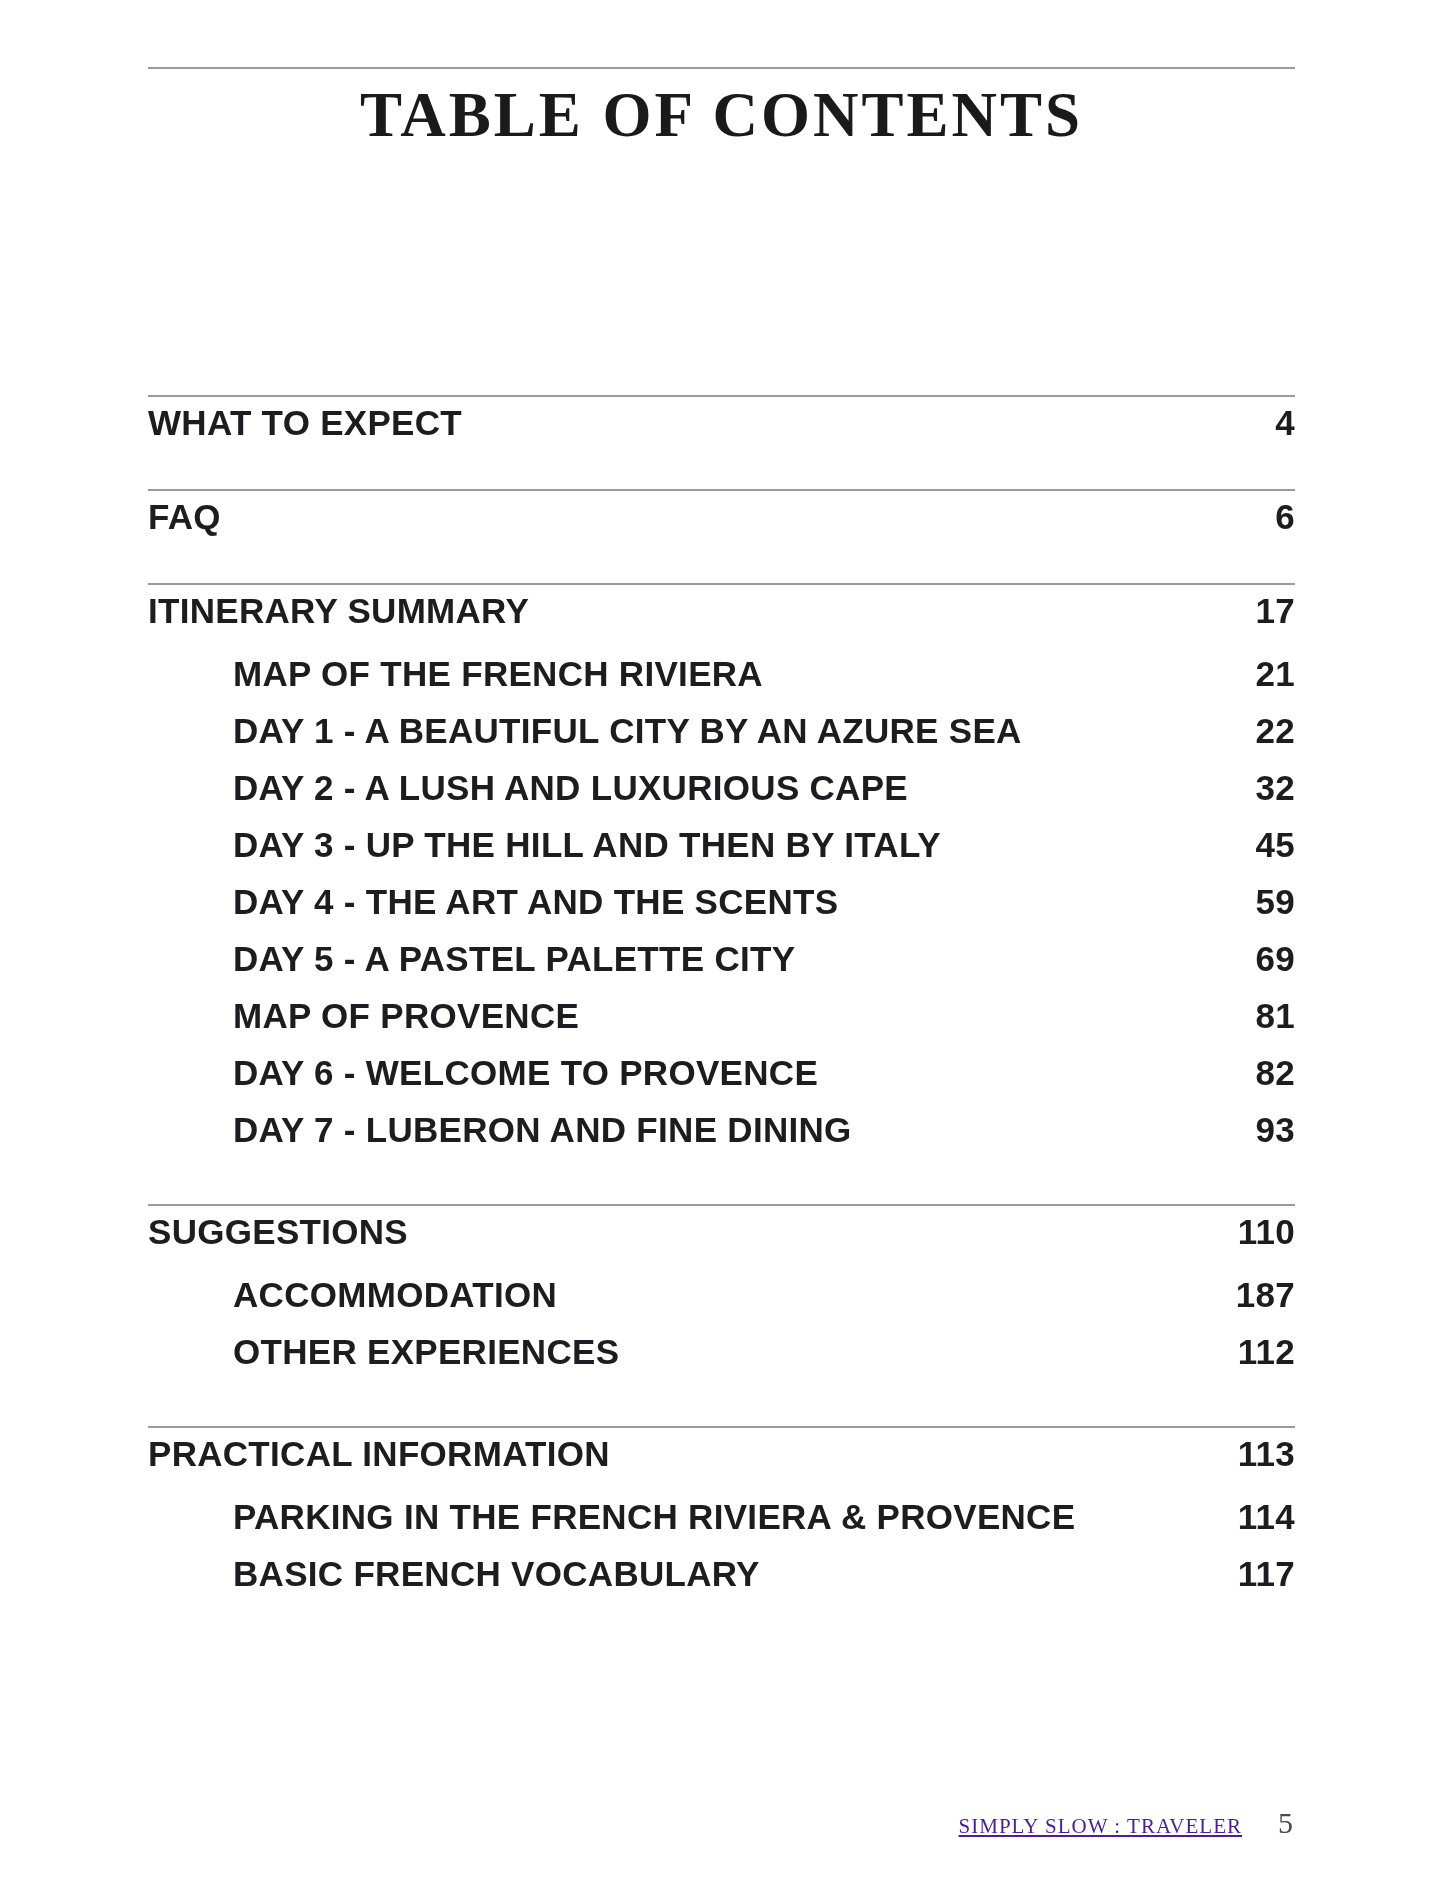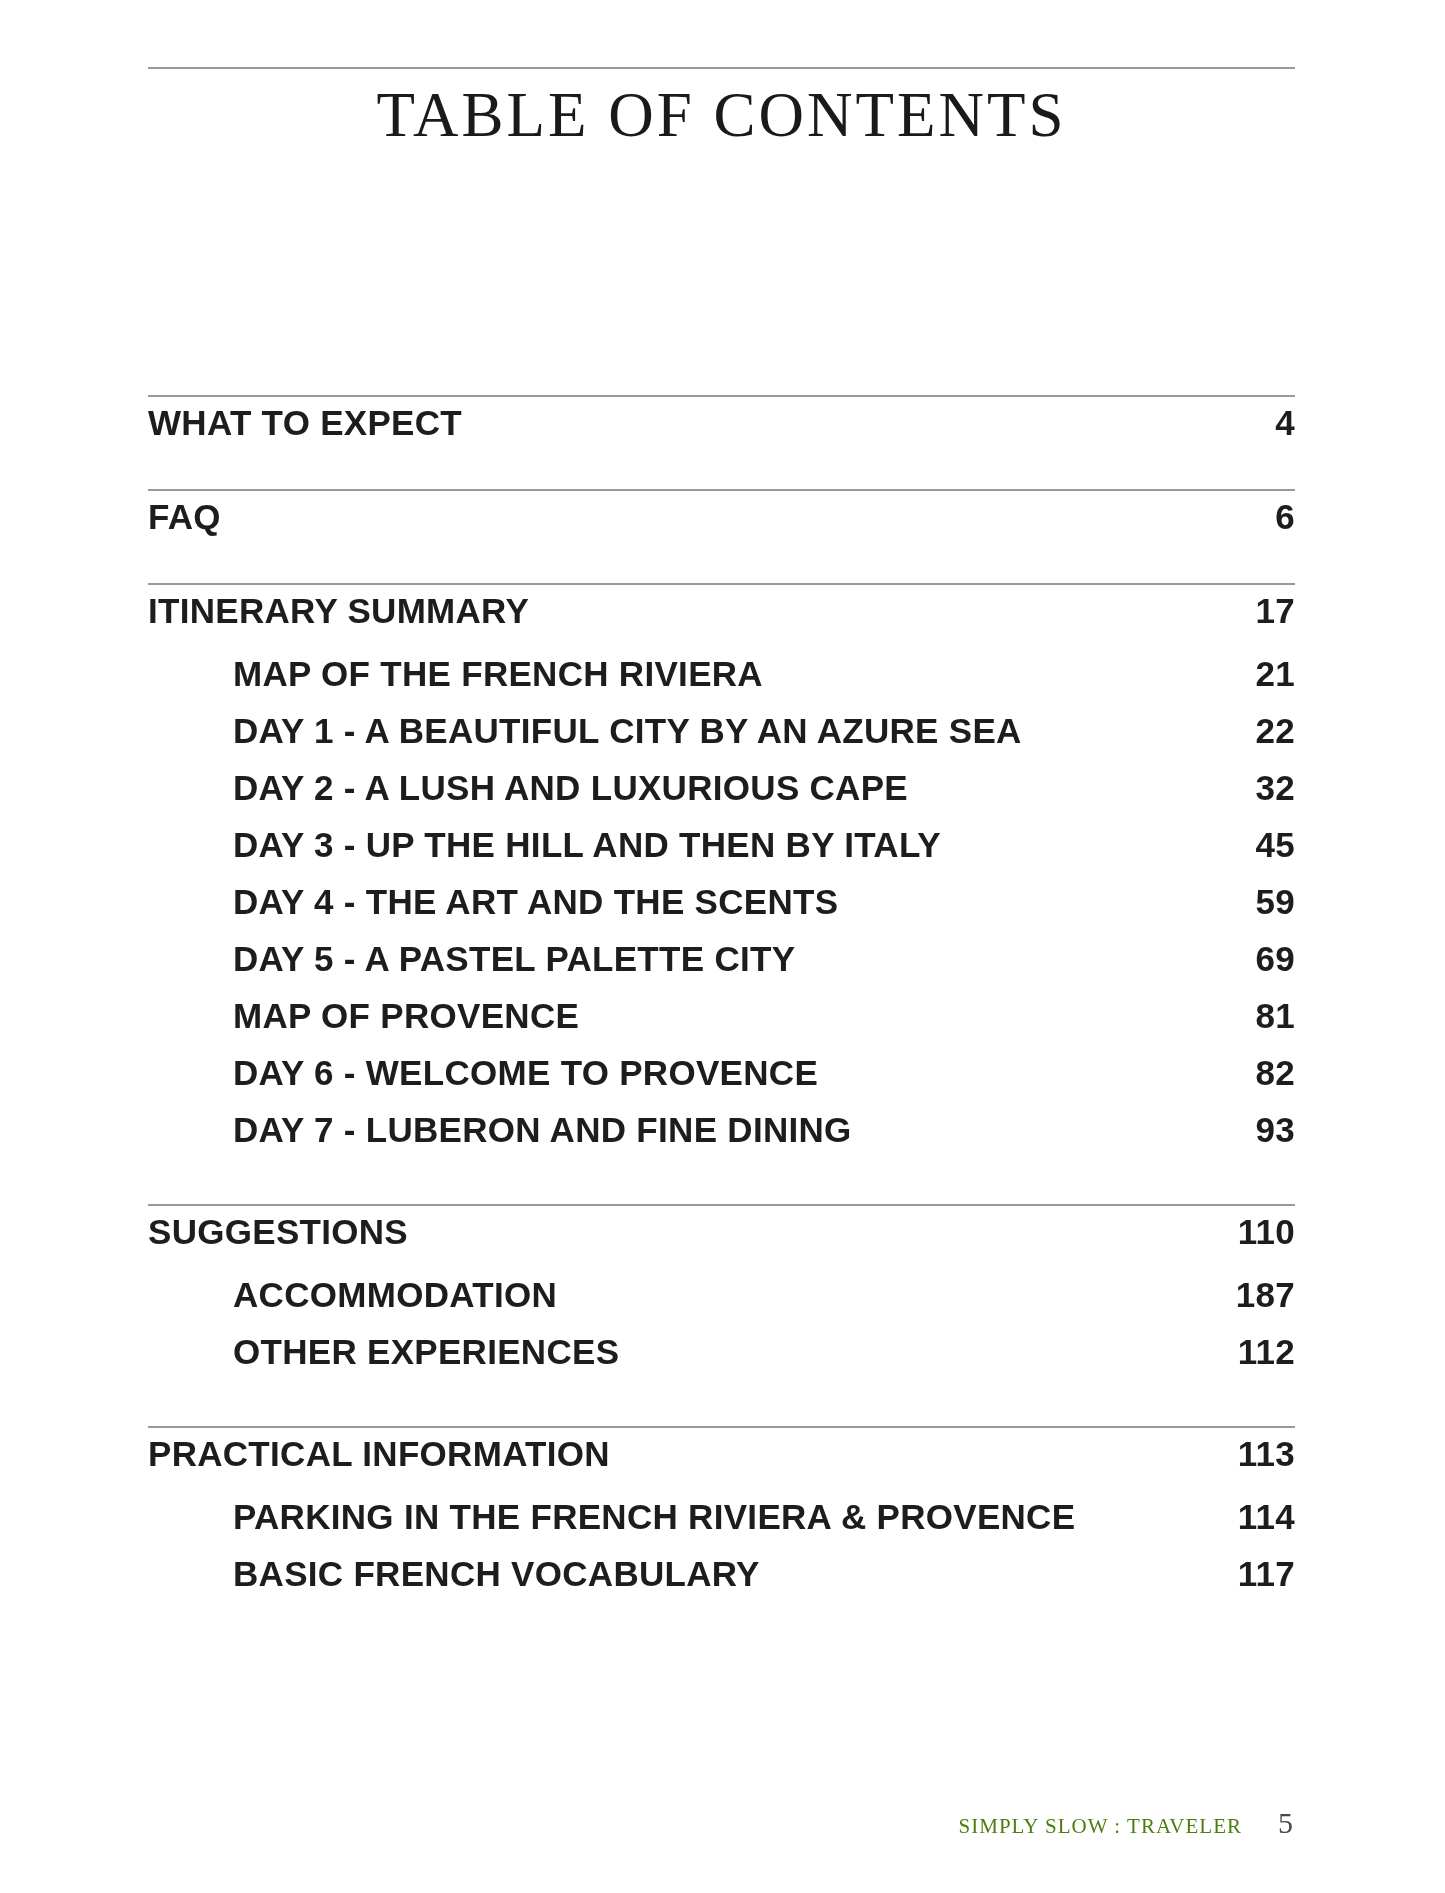--- a/index.html
+++ b/index.html
@@ -20,21 +20,21 @@
     border: none;
     border-top: 2px solid #9a9a9a;
     margin: 0;
     width: 100%;
   }
   .top-rule { margin-top: 67px; }
   .title {
     margin: 10px 0 0 0;
     text-align: center;
     font-family: "Liberation Serif", serif;
-    font-weight: 400;
+    font-weight: 700;
     font-size: 63px;
     letter-spacing: 3px;
     color: #1a1a1a;
     white-space: nowrap;
   }
   .toc { display: block; margin-top: 243px; font-weight: bold; }
   .toc-section { margin-bottom: 46px; }
   .toc-section:last-child { margin-bottom: 0; }
   .toc-row {
     display: flex;
@@ -61,22 +61,23 @@
     top: 1806px;
     right: 152px;
     display: flex;
     align-items: baseline;
     gap: 36px;
     font-family: "Liberation Serif", serif;
   }
   .footer .brand {
     font-size: 21px;
     letter-spacing: 1px;
-    color: #4d7c0f;
+    color: #4c1d95;
     white-space: nowrap;
+    text-decoration: underline;
   }
   .footer .pagenum {
     font-size: 30px;
     color: #48484a;
   }
 </style>
 </head>
 <body>
 
 <div class="page">

